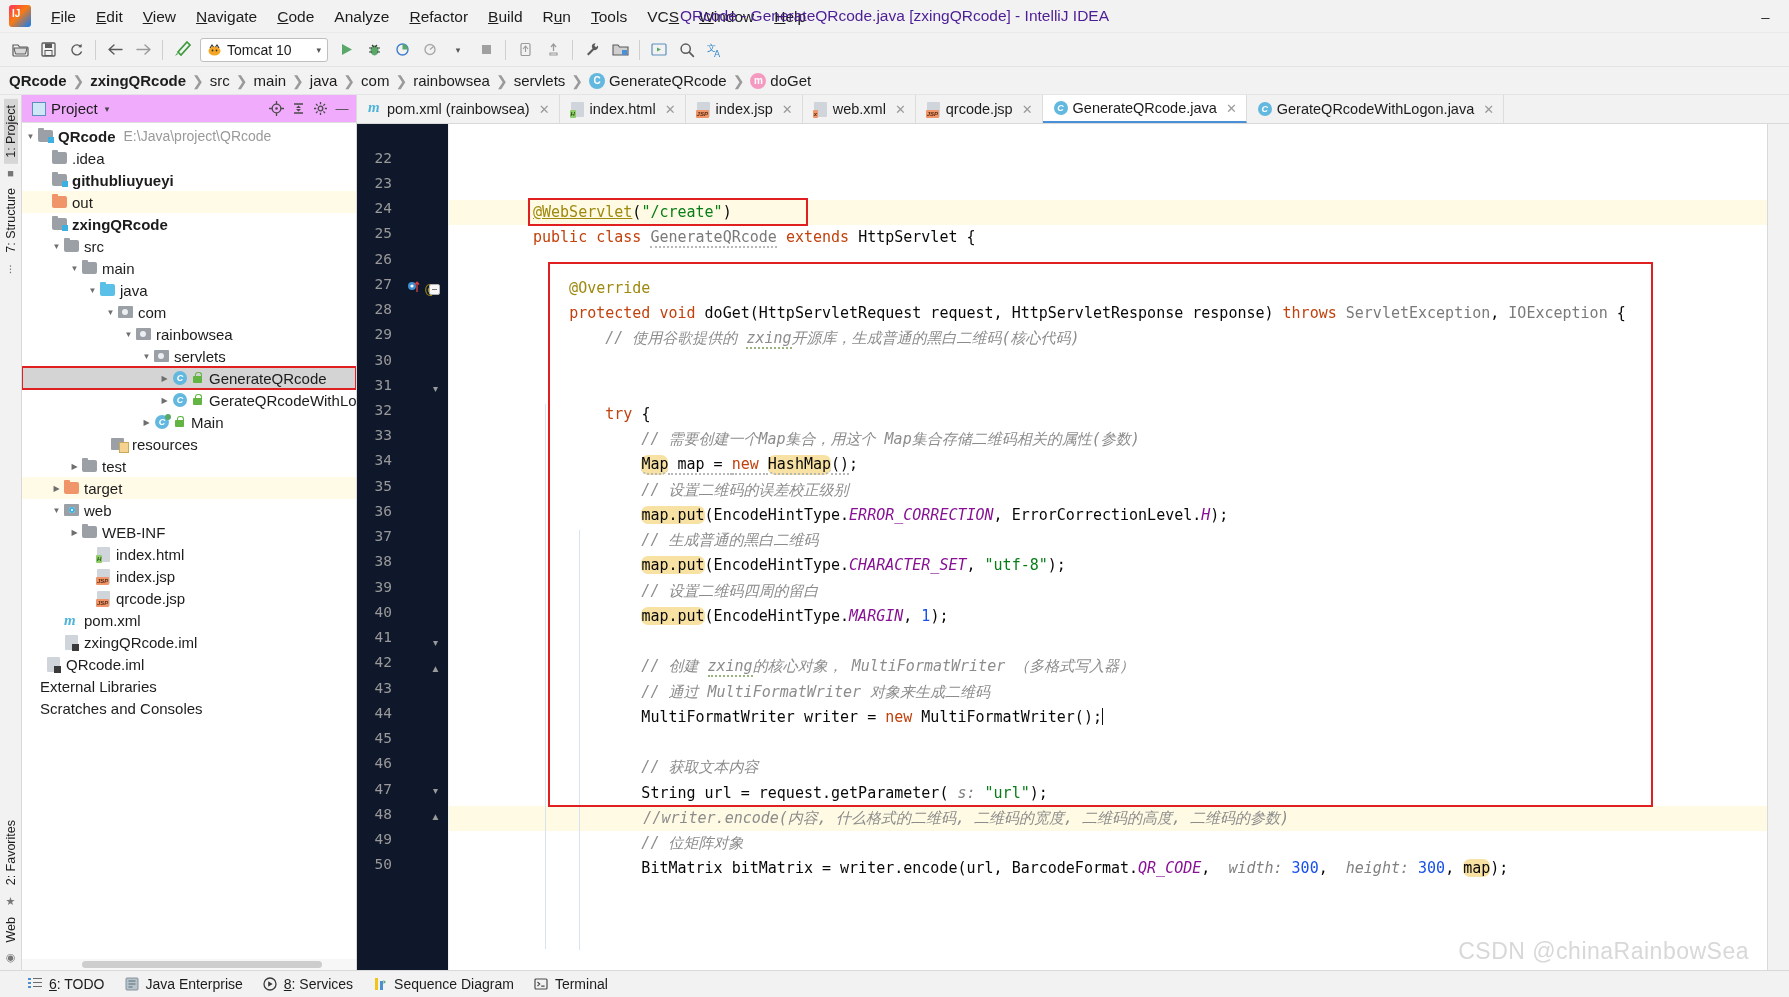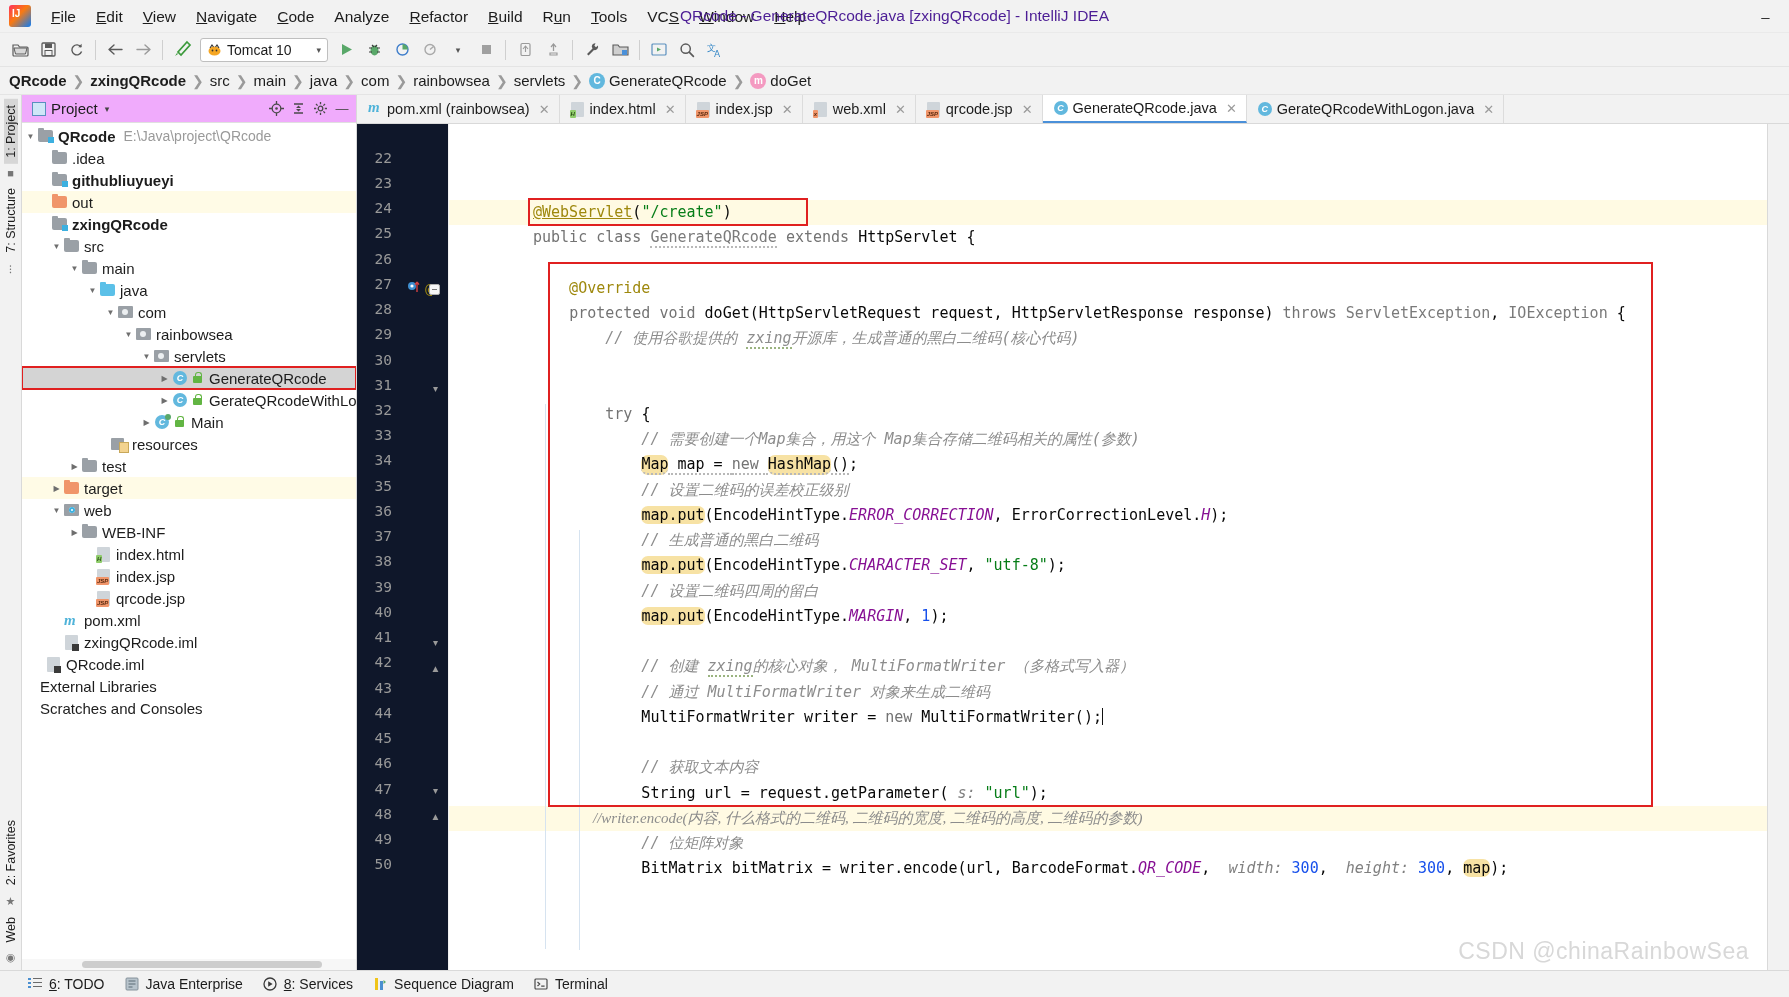--- a/index.html
+++ b/index.html
@@ -224,21 +224,21 @@
     display:flex;align-items:center;justify-content:center;
   }
   .code-area {
     flex: 1; position: relative; overflow: hidden; background: #fff;
     font-family: "DejaVu Sans Mono", monospace; font-size: 15px;
   }
   .cline {
     position: absolute; left: 0; white-space: pre; height: 25.2px; line-height: 25.2px;
   }
   .hl-line { position:absolute; left:0; right:0; height:25.2px; background:#fffae3; }
-  .tok-key { color: #737373; font-weight: 400; }
+  .tok-key { color: #c2410c; font-weight: 400; }
   .tok-ann { color: #9e880d; }
   .tok-str { color: #067d17; }
   .tok-cmt { color: #8c8c8c; font-style: italic; }
   .tok-stat { color: #871094; font-style: italic; }
   .tok-num { color: #1750eb; }
   .tok-plain { color: #080808; }
   .tok-grey { color: #7a7a7a; }
   .tok-param { color: #808080; font-style: italic; }
   .mark-yellow { background: #f7e2a4; border-radius: 7px; }
   .squig { border-bottom: 2px dotted #9ab37f; }
@@ -902,21 +902,21 @@
           <div class="cline" style="top:556px;left:84px;"><span class="tok-cmt">            // 通过 MultiFormatWriter 对象来生成二维码</span></div>
 
           <div class="cline" style="top:581px;left:84px;"><span class="tok-plain">            MultiFormatWriter writer = </span><span class="tok-key">new </span><span class="tok-plain">MultiFormatWriter();</span><span class="caret-bar"></span></div>
 
           <div class="cline" style="top:606px;left:84px;"></div>
 
           <div class="cline" style="top:631px;left:84px;"><span class="tok-cmt">            // 获取文本内容</span></div>
 
           <div class="cline" style="top:657px;left:84px;"><span class="tok-plain">            String url = request.getParameter( </span><span class="tok-param">s:</span><span class="tok-plain"> </span><span class="tok-str">"url"</span><span class="tok-plain">);</span></div>
 
-          <div class="cline" style="top:682px;left:99px;font-family:Liberation Serif, serif;"><span class="tok-cmt">            //writer.encode(内容, 什么格式的二维码, 二维码的宽度, 二维码的高度, 二维码的参数)</span></div>
+          <div class="cline" style="top:682px;left:86px;"><span class="tok-cmt">            //writer.encode(内容, 什么格式的二维码, 二维码的宽度, 二维码的高度, 二维码的参数)</span></div>
 
           <div class="cline" style="top:707px;left:84px;"><span class="tok-cmt">            // 位矩阵对象</span></div>
 
           <div class="cline" style="top:732px;left:84px;"><span class="tok-plain">            BitMatrix bitMatrix = writer.encode(url, BarcodeFormat.</span><span class="tok-stat">QR_CODE</span><span class="tok-plain">,  </span><span class="tok-param">width:</span><span class="tok-plain"> </span><span class="tok-num">300</span><span class="tok-plain">,  </span><span class="tok-param">height:</span><span class="tok-plain"> </span><span class="tok-num">300</span><span class="tok-plain">, </span><span class="mark-yellow tok-plain">map</span><span class="tok-plain">);</span></div>
 
           <div class="redrect" style="left:79px; top:74px; width:280px; height:28px;"></div>
           <div class="redrect" style="left:99px; top:138px; width:1105px; height:545px;"></div>
 
           <div class="watermark">CSDN @chinaRainbowSea</div>
         </div>

